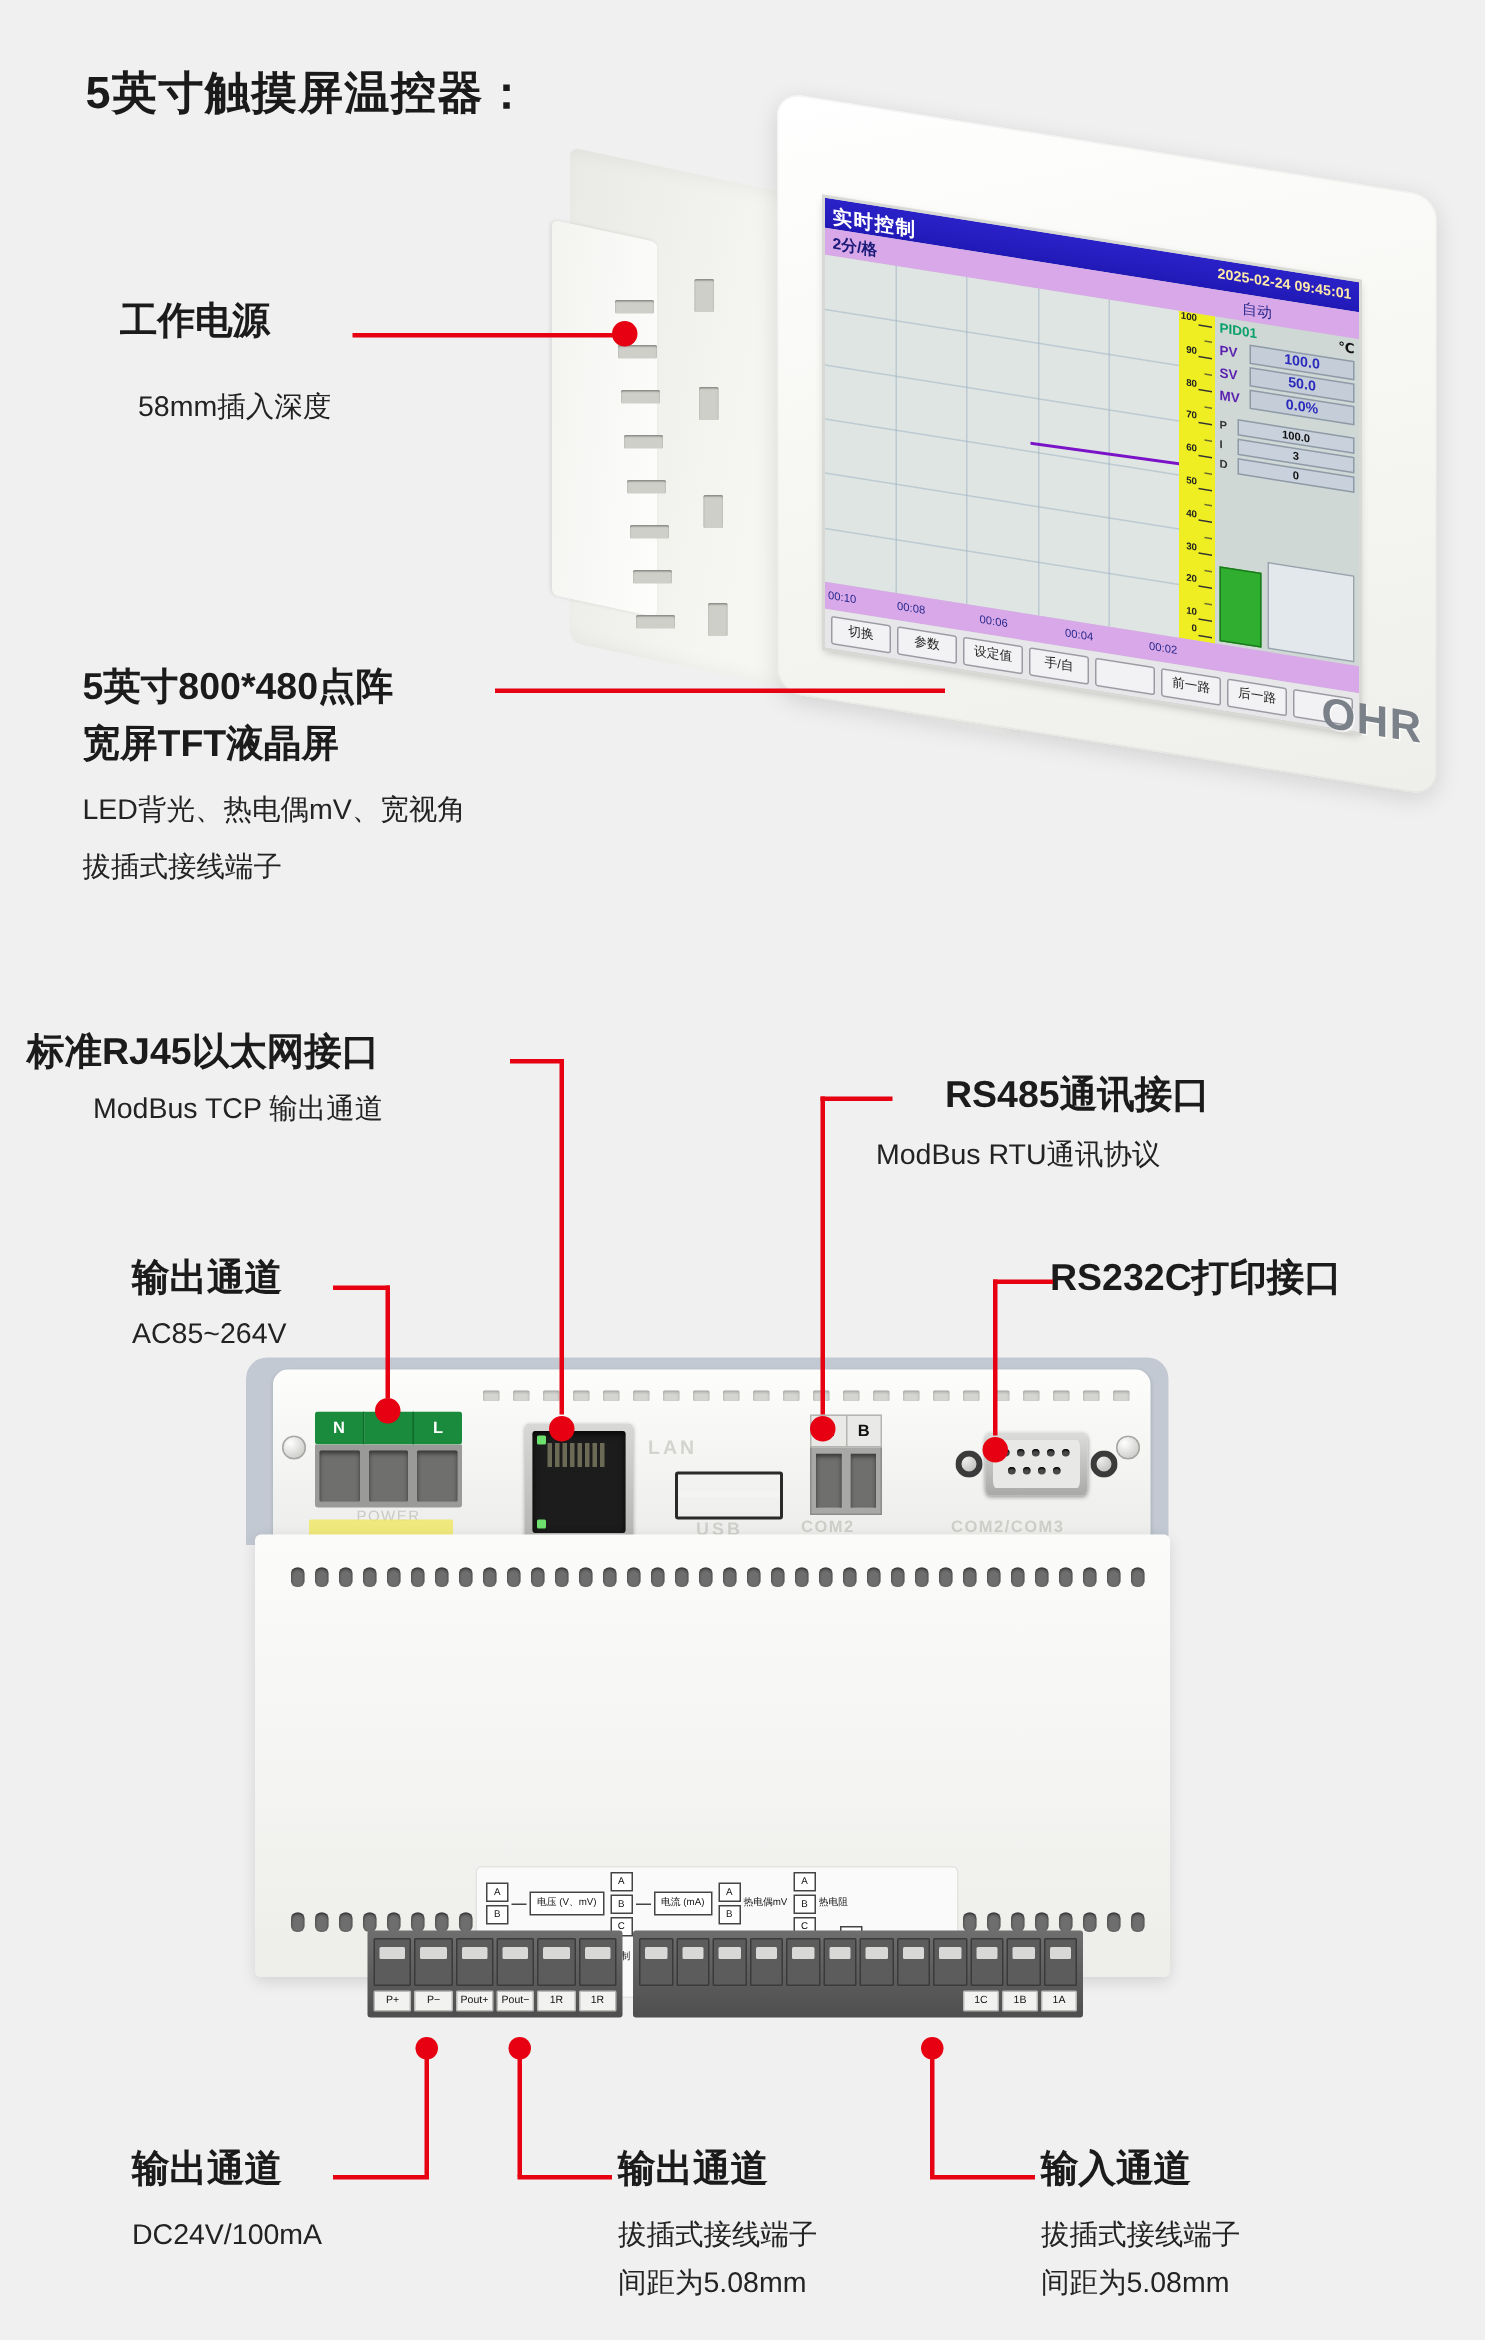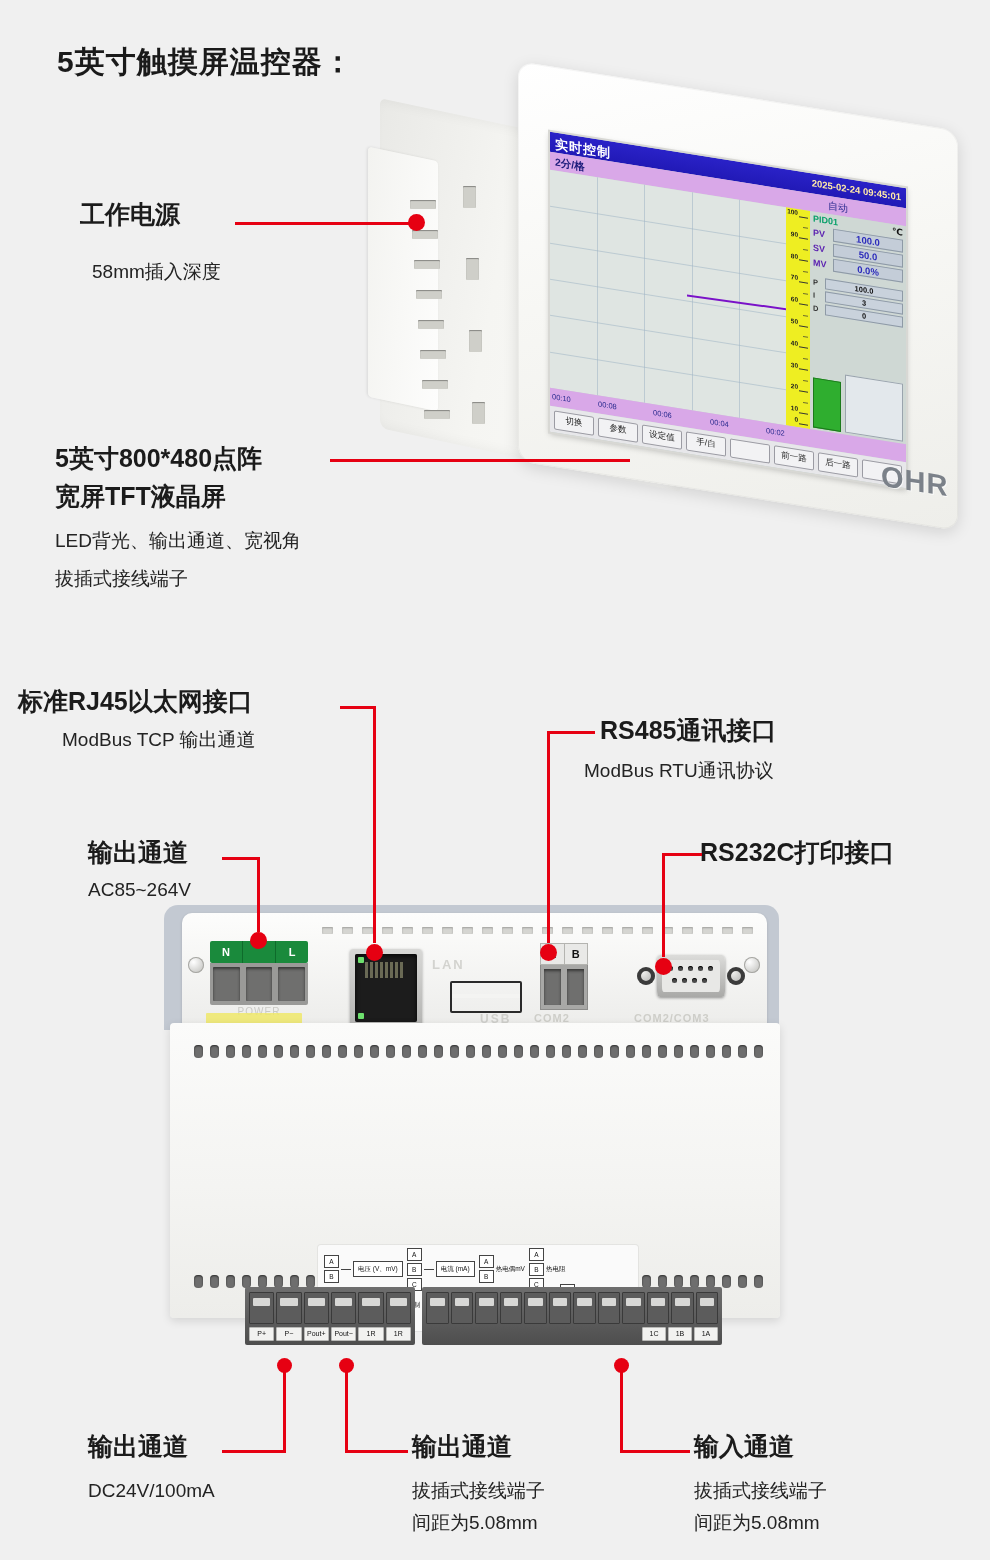--- a/index.html
+++ b/index.html
@@ -154,21 +154,21 @@
         box-shadow:0 1px 3px rgba(0,0,0,.35);padding:5px;box-sizing:border-box;}
   .rj45 .inner{width:100%;height:100%;background:#1c1c1c;border-radius:2px;position:relative;
                box-shadow:inset 0 2px 5px rgba(0,0,0,.8);}
   .rj45 .pins{position:absolute;left:10px;top:8px;display:flex;gap:2px;}
   .rj45 .pins i{width:3px;height:16px;background:#6a6a55;display:block;}
   .rj45 .led{position:absolute;width:6px;height:6px;background:#6ee06e;border-radius:1px;}
   .lbl-lan{position:absolute;left:250px;top:44px;font-size:13px;color:#d3d3cf;letter-spacing:2px;font-weight:bold;}
   .usb{position:absolute;left:268px;top:68px;width:68px;height:28px;
        border:2px solid #2a2a2a;border-radius:2px;}
   .usb:after{content:"";position:absolute;left:0;top:11px;width:100%;height:4px;background:#f4f4f2;}
-  .lbl-usb{position:absolute;left:298px;top:99px;font-size:12px;color:#cfcfcb;letter-spacing:2px;font-weight:bold;}
+  .lbl-usb{position:absolute;left:282px;top:99px;font-size:12px;color:#cfcfcb;letter-spacing:2px;font-weight:bold;}
 
   
   .rs485{position:absolute;left:358px;top:30px;width:48px;}
   .rs485 .hd{display:flex;height:20px;background:#e9e9e7;border:1px solid #b4b4b0;}
   .rs485 .hd i{flex:1;font-style:normal;font-size:11px;font-weight:bold;display:flex;
                align-items:center;justify-content:center;border-right:1px solid #b4b4b0;color:#111;}
   .rs485 .hd i:last-child{border-right:none;}
   .rs485 .bd{display:flex;height:44px;background:#a8a8a6;border:1px solid #8c8c8a;border-top:none;}
   .rs485 .bd i{flex:1;margin:4px 3px;background:#6f6f6e;box-shadow:inset 0 2px 3px rgba(0,0,0,.5);}
   .lbl-com2{position:absolute;left:352px;top:99px;font-size:11px;color:#cecec9;font-weight:bold;letter-spacing:1px;}
@@ -362,21 +362,21 @@
   <div class="ohr-logo">OHR</div>
 </div>
 
 <div class="abs callout-title" style="left:80px;top:200px;">工作电源</div>
 <div class="abs callout-sub" style="left:92px;top:258px;">58mm插入深度</div>
 <div class="abs lead lead-h" style="left:235px;top:222px;width:180px;"></div>
 <div class="dot" style="left:408px;top:214px;"></div>
 
 <div class="abs callout-title" style="left:55px;top:444px;">5英寸800*480点阵</div>
 <div class="abs callout-title" style="left:55px;top:482px;">宽屏TFT液晶屏</div>
-<div class="abs callout-sub" style="left:55px;top:527px;">LED背光、输出通道、宽视角</div>
+<div class="abs callout-sub" style="left:55px;top:527px;">LED背光、热电偶mV、宽视角</div>
 <div class="abs callout-sub" style="left:55px;top:565px;">拔插式接线端子</div>
 <div class="abs lead lead-h" style="left:330px;top:459px;width:300px;"></div>
 
 <div class="abs" id="device-rear">
   <div class="rr-shadow"></div>
   <div class="rr-top">
 
     <div class="topvent" style="left:140px;">
       <i></i>
         <i></i>
@@ -691,21 +691,21 @@
 <div class="abs lead lead-h" style="left:340px;top:706px;width:36px;"></div>
 <div class="abs lead lead-v" style="left:373px;top:706px;height:237px;"></div>
 <div class="dot" style="left:366px;top:944px;"></div>
 
 <div class="abs callout-title" style="left:88px;top:838px;">输出通道</div>
 <div class="abs callout-sub" style="left:88px;top:876px;">AC85~264V</div>
 <div class="abs lead lead-h" style="left:222px;top:857px;width:38px;"></div>
 <div class="abs lead lead-v" style="left:257px;top:857px;height:75px;"></div>
 <div class="dot" style="left:250px;top:932px;"></div>
 
-<div class="abs callout-title" style="left:600px;top:716px;">RS485通讯接口</div>
+<div class="abs callout-title" style="left:630px;top:716px;">RS485通讯接口</div>
 <div class="abs callout-sub" style="left:584px;top:757px;">ModBus RTU通讯协议</div>
 <div class="abs lead lead-h" style="left:547px;top:731px;width:48px;"></div>
 <div class="abs lead lead-v" style="left:547px;top:731px;height:212px;"></div>
 <div class="dot" style="left:540px;top:944px;"></div>
 
 <div class="abs callout-title" style="left:700px;top:838px;">RS232C打印接口</div>
 <div class="abs lead lead-h" style="left:662px;top:853px;width:40px;"></div>
 <div class="abs lead lead-v" style="left:662px;top:853px;height:104px;"></div>
 <div class="dot" style="left:655px;top:958px;"></div>
 

